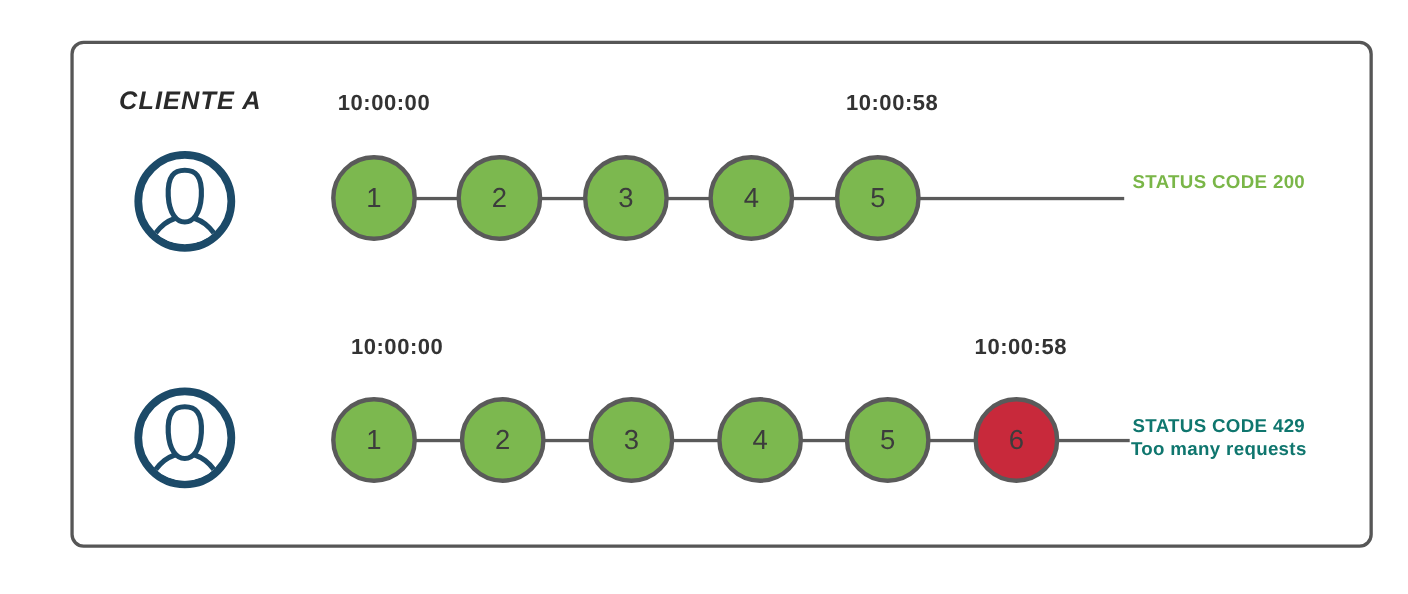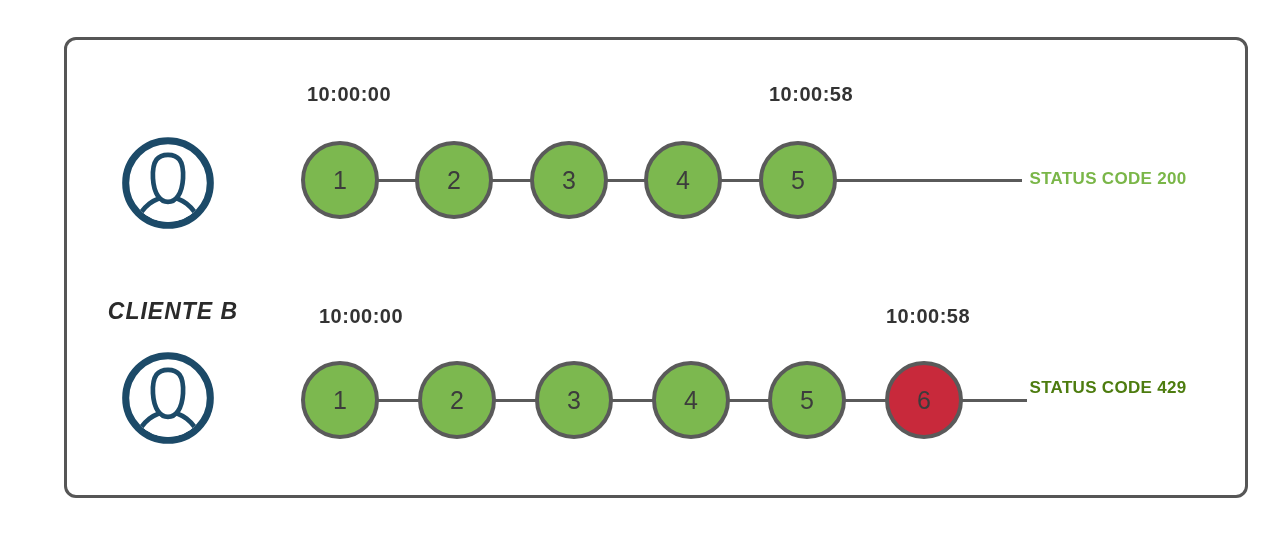--- a/index.html
+++ b/index.html
@@ -76,20 +76,21 @@
     white-space: nowrap;
   }
 </style>
 </head>
 <body>
 
 <div class="canvas">
 
   <div class="frame" style="border-color: rgb(86, 86, 86);"></div>
 
+  <div class="client-label" style="left: 88px; top: 78px; color: rgb(42, 42, 42);">CLIENTE A</div>
 
   <div class="avatar" style="left: 121px; top: 136px; color: rgb(28, 74, 104);">
     <svg viewBox="0 0 100 100" width="94" height="94">
       <defs>
           <clipPath id="clipA">
             <circle cx="50" cy="50" r="41.5"></circle>
           </clipPath>
         </defs>
       <circle cx="50" cy="50" r="45" fill="#ffffff" stroke="currentColor" stroke-width="7.5"></circle>
       <g clip-path="url(#clipA)">
@@ -104,25 +105,24 @@
   <div class="timestamp" style="left: 757px; top: 83px; color: rgb(51, 51, 51);">10:00:58</div>
 
   <div class="connector" style="left: 340px; top: 179px; width: 682px; background-color: rgb(90, 90, 90);"></div>
 
   <div class="node" style="left: 301px; top: 141px; background-color: rgb(124, 184, 79);">1</div>
   <div class="node" style="left: 415px; top: 141px; background-color: rgb(124, 184, 79);">2</div>
   <div class="node" style="left: 530px; top: 141px; background-color: rgb(124, 184, 79);">3</div>
   <div class="node" style="left: 644px; top: 141px; background-color: rgb(124, 184, 79);">4</div>
   <div class="node" style="left: 759px; top: 141px; background-color: rgb(124, 184, 79);">5</div>
 
-  <div class="status-block" style="left: 1023px; top: 168px; color: rgb(122, 182, 72);">
+  <div class="status-block" style="left: 1023px; top: 155px; color: rgb(122, 182, 72);">
     <div>STATUS CODE 200</div>
   </div>
 
-  <div class="client-label" style="left: 88px; top: 298px; color: rgb(42, 42, 42);">CLIENTE B</div>
 
   <div class="avatar" style="left: 121px; top: 351px; color: rgb(28, 74, 104);">
     <svg viewBox="0 0 100 100" width="94" height="94">
       <defs>
           <clipPath id="clipB">
             <circle cx="50" cy="50" r="41.5"></circle>
           </clipPath>
         </defs>
       <circle cx="50" cy="50" r="45" fill="#ffffff" stroke="currentColor" stroke-width="7.5"></circle>
       <g clip-path="url(#clipB)">
@@ -138,17 +138,18 @@
 
   <div class="connector" style="left: 340px; top: 399px; width: 687px; background-color: rgb(90, 90, 90);"></div>
 
   <div class="node" style="left: 301px; top: 361px; background-color: rgb(124, 184, 79);">1</div>
   <div class="node" style="left: 418px; top: 361px; background-color: rgb(124, 184, 79);">2</div>
   <div class="node" style="left: 535px; top: 361px; background-color: rgb(124, 184, 79);">3</div>
   <div class="node" style="left: 652px; top: 361px; background-color: rgb(124, 184, 79);">4</div>
   <div class="node" style="left: 768px; top: 361px; background-color: rgb(124, 184, 79);">5</div>
   <div class="node" style="left: 885px; top: 361px; background-color: rgb(200, 41, 59);">6</div>
 
-  <div class="status-block" style="left: 1023px; top: 377px; color: #4d7c0f;">
+  <div class="status-block" style="left: 1023px; top: 377px; color: #0f766e;">
     <div>STATUS CODE 429</div>
+    <div>Too many requests</div>
   </div>
 
 </div>
 
 </body></html>

